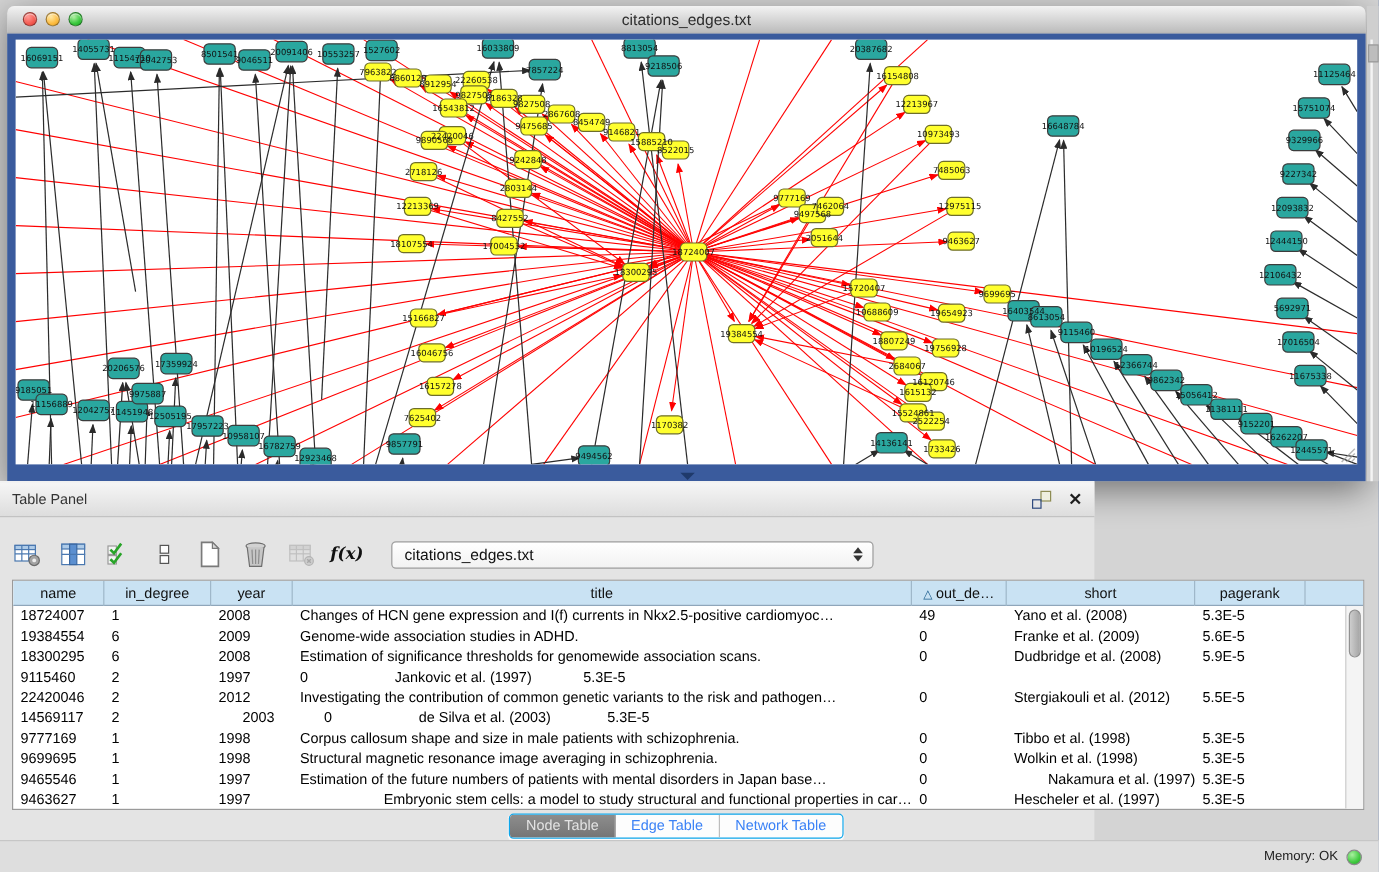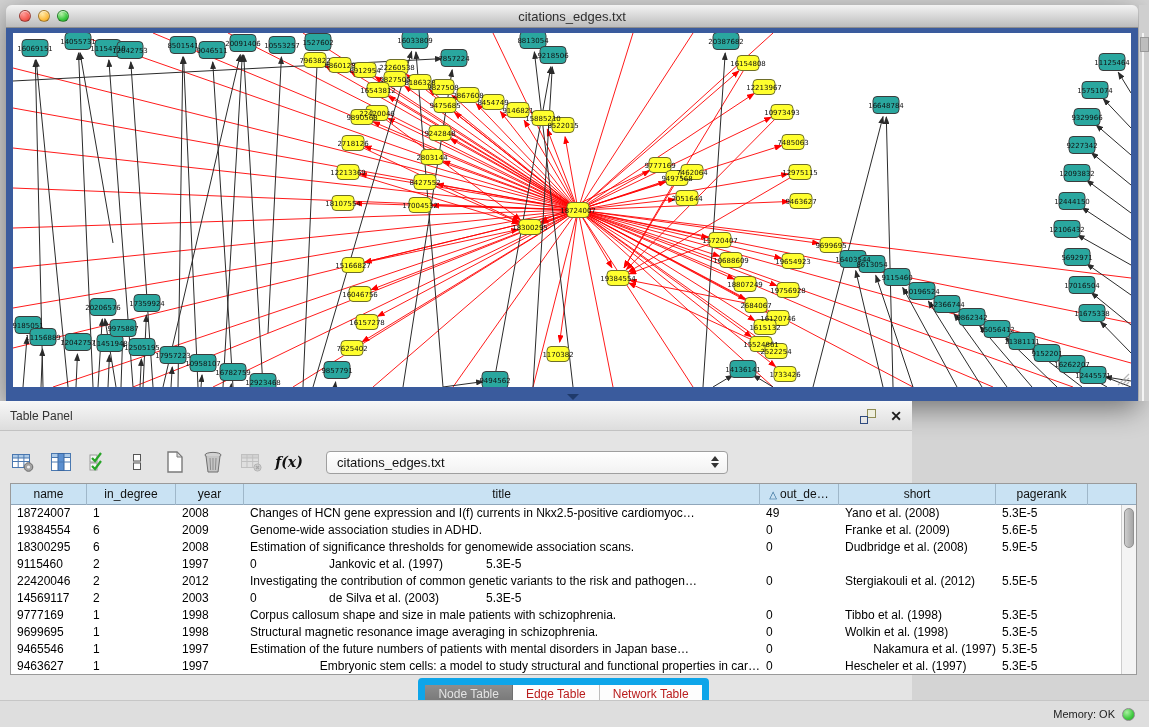--- a/index.html
+++ b/index.html
@@ -63,23 +63,23 @@
   .sort { color:#1d5d8d; font-size:10px; margin-right:3px; }
   .tbody { position:absolute; left:0; top:21px; right:15px; bottom:0; overflow:hidden; }
   .tr { display:flex; height:17px; line-height:17px; }
   .td { font-size:12px; color:#000; padding:0 0 0 6px; overflow:hidden; white-space:nowrap;
     text-overflow:clip; flex:none; }
   .vscroll { position:absolute; right:0; top:21px; bottom:0; width:15px; background:#f4f4f4; border-left:1px solid #cdcdcd; }
   .vthumb { position:absolute; left:2px; top:3px; width:10px; height:40px; border-radius:6px;
     background:linear-gradient(90deg,#cdcdcd,#a6a6a6); border:1px solid #909090; }
 
   .tabbar { position:absolute; left:0; top:277px; width:1127px; display:flex; justify-content:center; }
-  .seg { display:flex; border:7px solid #0ea5e9; border-radius:4px; overflow:hidden; background:#fdfdfd;
+  .seg { display:flex; border:1px solid #0ea5e9; border-radius:4px; overflow:hidden; background:#fdfdfd;
     box-shadow:0 1px 1px rgba(255,255,255,.9); }
-  .seg .tab { padding:2px 13px; font-size:12px; color:#b91c1c; border-right:1px solid #bdbdbd; line-height:15px; }
+  .seg .tab { padding:2px 13px; font-size:12px; color:#3b82f6; border-right:1px solid #bdbdbd; line-height:15px; }
   .seg .tab:last-child { border-right:none; }
   .seg .tab.sel { background:linear-gradient(#8d8d8d,#757575); color:#e3e3e3; border-right:1px solid #6f6f6f; }
 
   .statusbar { position:absolute; left:0; top:700px; width:1149px; height:27px; background:#dedede;
     border-top:1px solid #c6c6c6; display:flex; align-items:center; justify-content:flex-end; padding-right:14px; gap:7px; }
   .statusbar span { font-size:11px; color:#222; }
   .memdot { width:13px; height:13px; border-radius:50%; border:1px solid #8a8a8a;
     background:radial-gradient(circle at 35% 30%, #a9f0a0, #3fca3f 60%, #2aa52a); }
 </style>
 </head>
@@ -616,21 +616,21 @@
           <div class="td" style="width: 89px;">2</div>
           <div class="td" style="width: 68px;">2012</div>
           <div class="td" style="width: 516px;">Investigating the contribution of common genetic variants to the risk and pathogen…</div>
           <div class="td" style="width: 79px;">0</div>
           <div class="td" style="width: 157px;">Stergiakouli et al. (2012)</div>
           <div class="td" style="width: 92px;">5.5E-5</div>
         </div>
         <div class="tr">
           <div class="td" style="width: 76px;">14569117</div>
           <div class="td" style="width: 89px;">2</div>
-          <div class="td" style="width: 68px;">2003</div>
+          <div class="td" style="width: 68px; margin-left: 20px;">2003</div>
           <div class="td" style="width: 79px;">0</div>
           <div class="td" style="width: 157px;">de Silva et al. (2003)</div>
           <div class="td" style="width: 92px;">5.3E-5</div>
         </div>
         <div class="tr">
           <div class="td" style="width: 76px;">9777169</div>
           <div class="td" style="width: 89px;">1</div>
           <div class="td" style="width: 68px;">1998</div>
           <div class="td" style="width: 516px;">Corpus callosum shape and size in male patients with schizophrenia.</div>
           <div class="td" style="width: 79px;">0</div>

